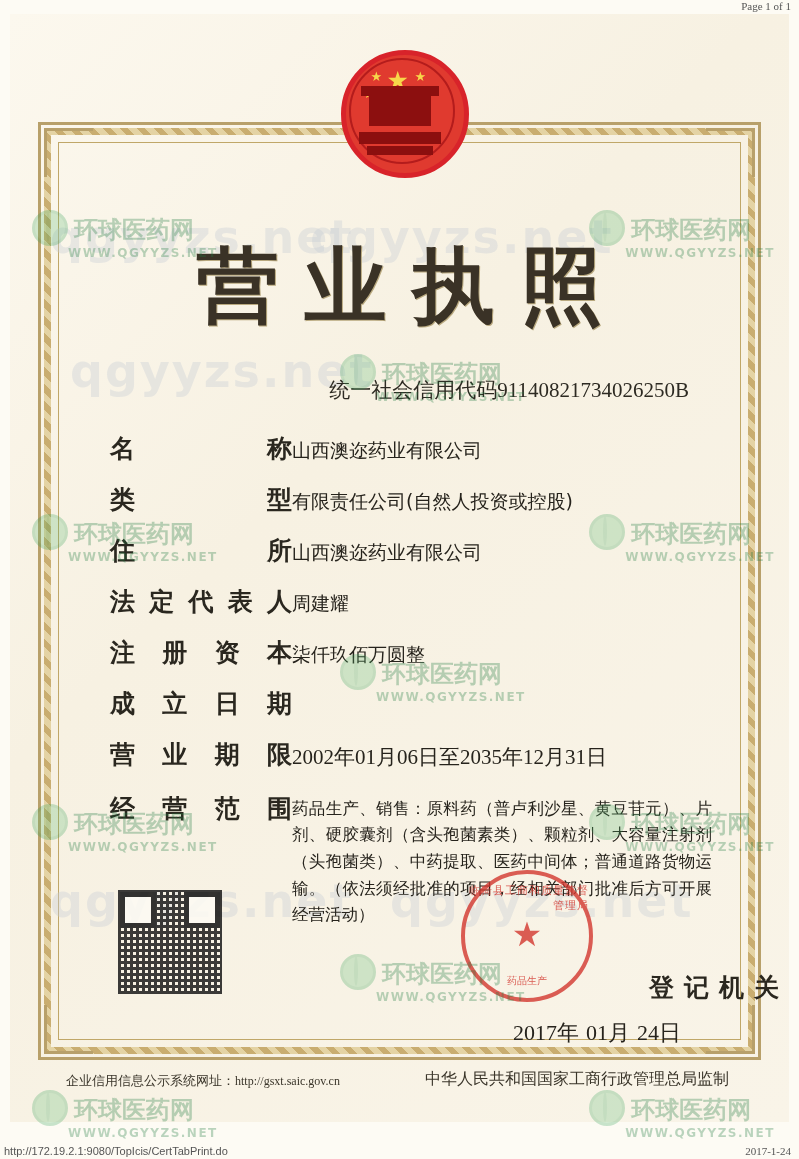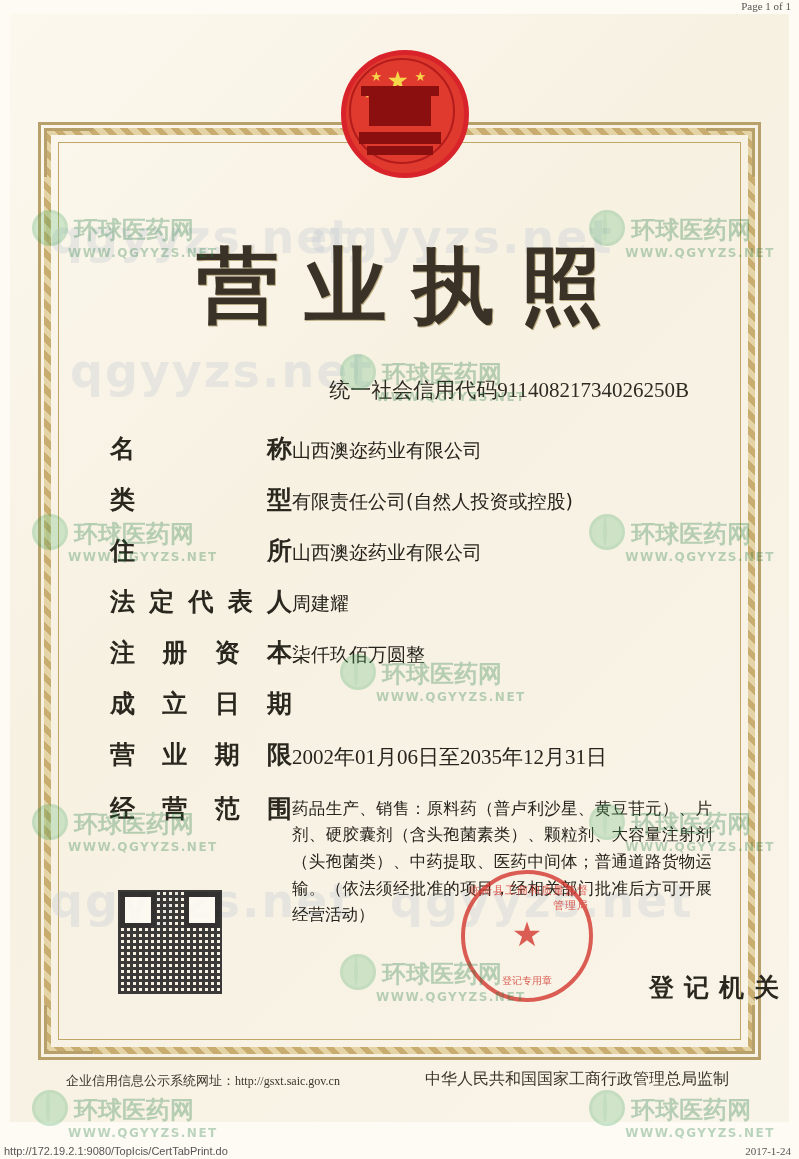--- a/index.html
+++ b/index.html
@@ -363,25 +363,30 @@
         <div class="value scope">药品生产、销售：原料药（普卢利沙星、黄豆苷元）、片剂、硬胶囊剂（含头孢菌素类）、颗粒剂、大容量注射剂（头孢菌类）、中药提取、医药中间体；普通道路货物运输。（依法须经批准的项目，经相关部门批准后方可开展经营活动）</div>
       </div>
 
     </div>
 
     <div class="qr"></div>
 
     <div class="seal">
       <div class="txt-top">临猗县工商和质量监督管理局</div>
       <div class="star-c">★</div>
-      <div class="txt-bottom">登记专用章</div>
+      <div class="txt-bottom">药品生产</div>
     </div>
 
     <div class="authority">登记机关</div>
 
+    <div class="issue-date">
+      <span class="n">2017</span><span>年</span>
+      <span class="n">01</span><span>月</span>
+      <span class="n">24</span><span>日</span>
+    </div>
 
     <div class="note-left">
       <span>企业信用信息公示系统网址：</span><span class="url">http://gsxt.saic.gov.cn</span>
     </div>
     <div class="note-right">中华人民共和国国家工商行政管理总局监制</div>
 
     <div class="wm" style="left:22px;top:196px;">
       <span class="globe"></span><span class="t1">环球医药网</span><span class="t2">WWW.QGYYZS.NET</span>
     </div>
     <div class="wm" style="right:14px;top:196px;">

